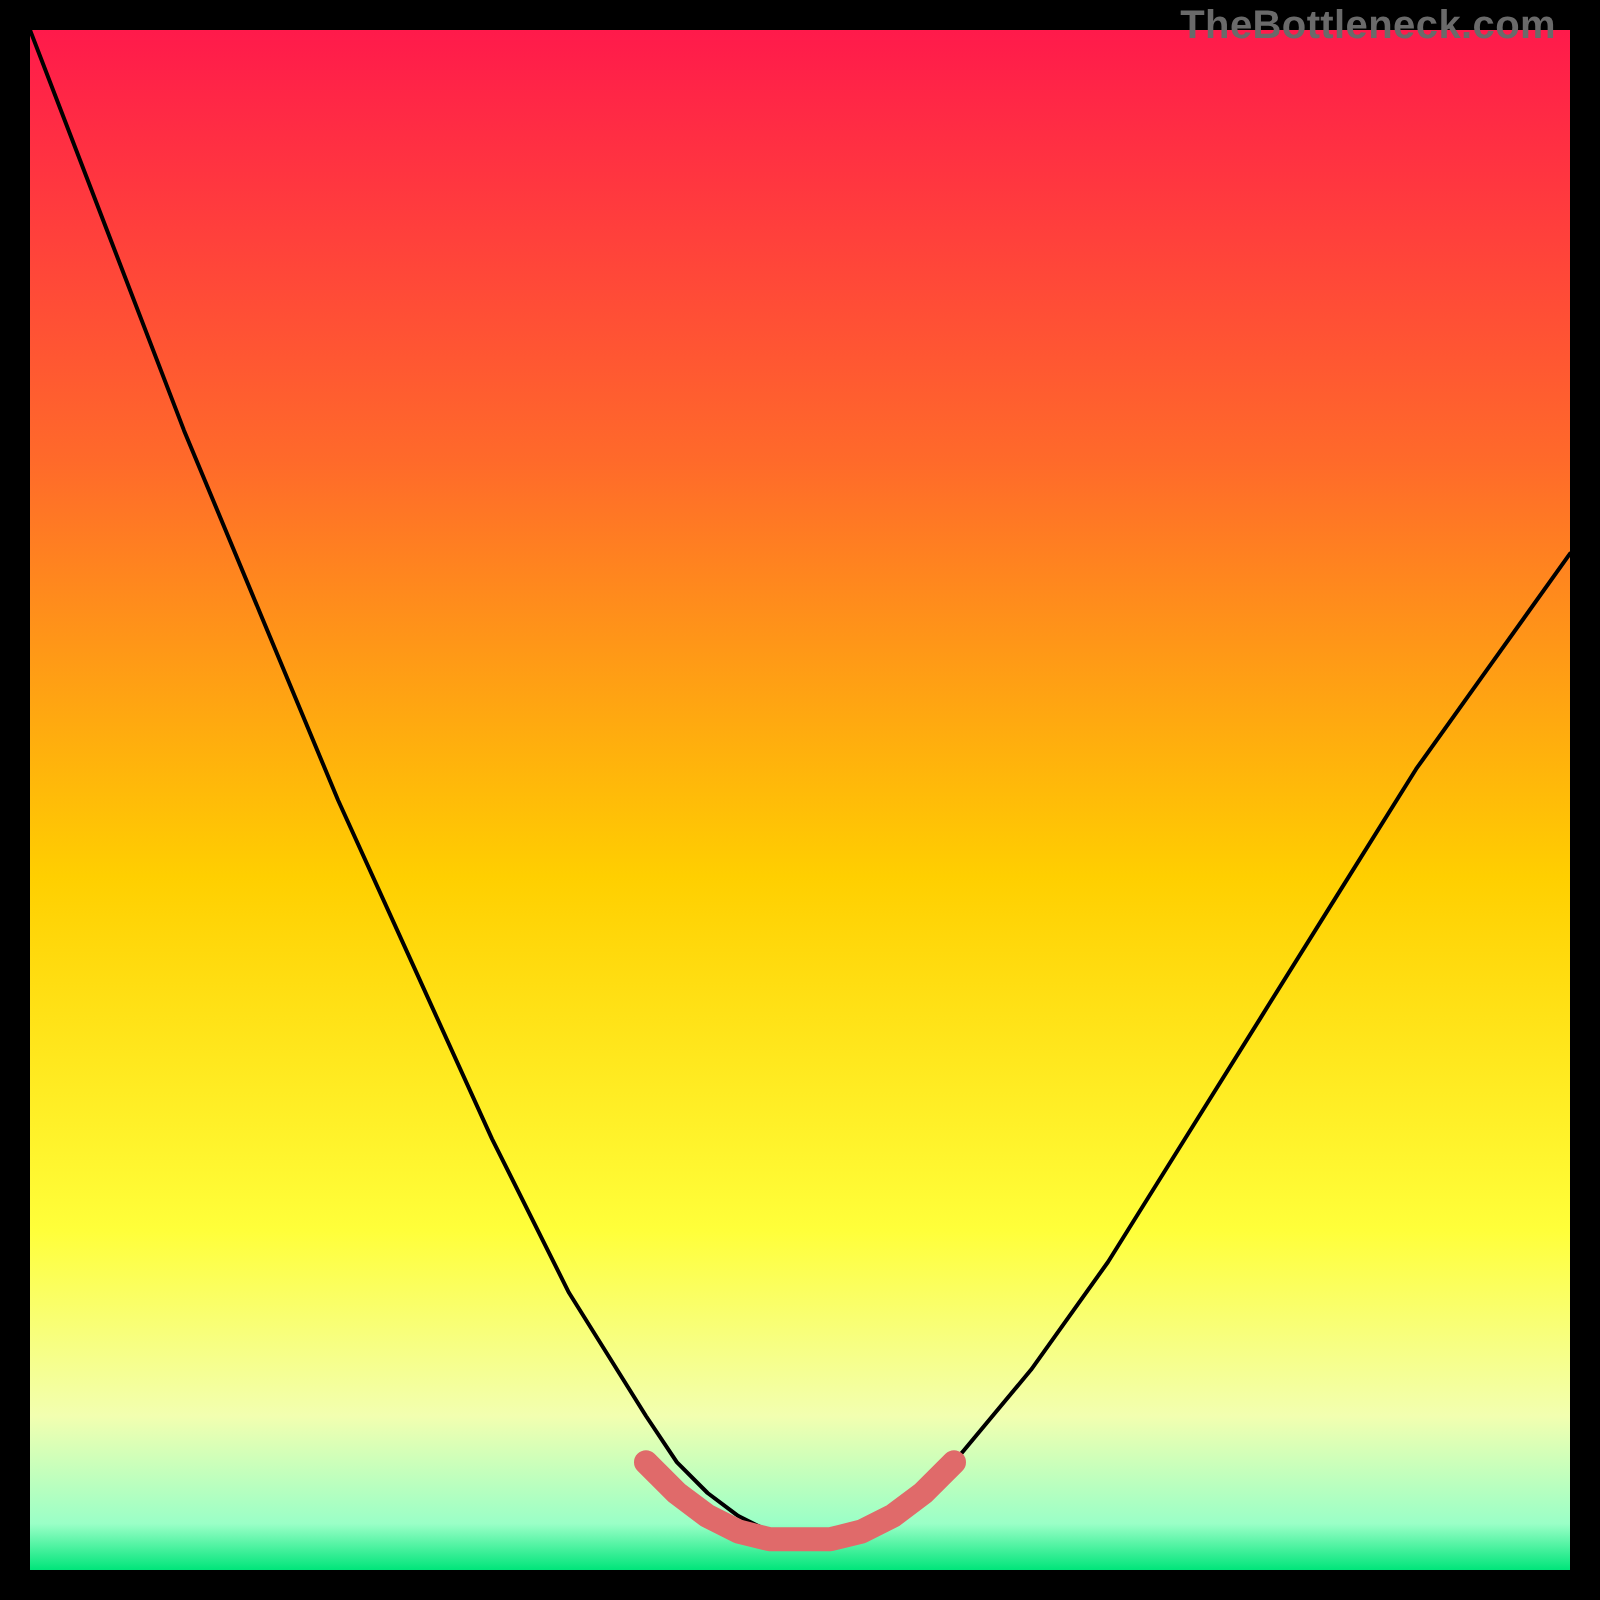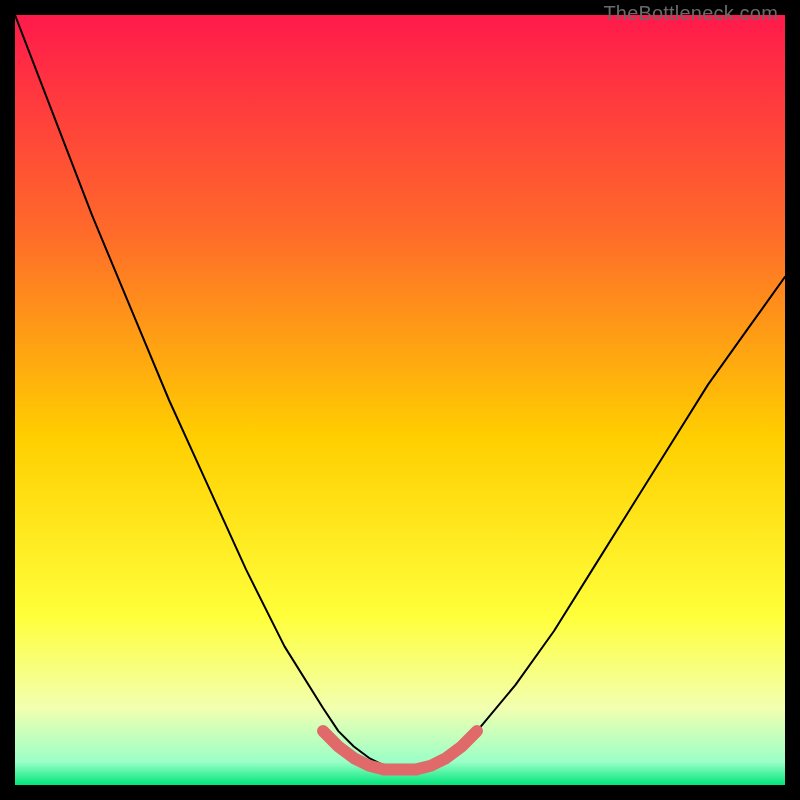--- a/index.html
+++ b/index.html
@@ -25,21 +25,21 @@
     top: 0;
     width: 770px;
     height: 770px;
   }
   .watermark {
     position: absolute;
     top: 2px;
     right: 22px;
     color: #6a6a6a;
     font-size: 20px;
-    font-weight: 400;
+    font-weight: 700;
     letter-spacing: 0.2px;
     user-select: none;
   }
 </style>
 </head>
 <body>
 
 <div class="frame">
   <svg class="plot-area" viewBox="0 0 770 770" preserveAspectRatio="none">
     <defs>

